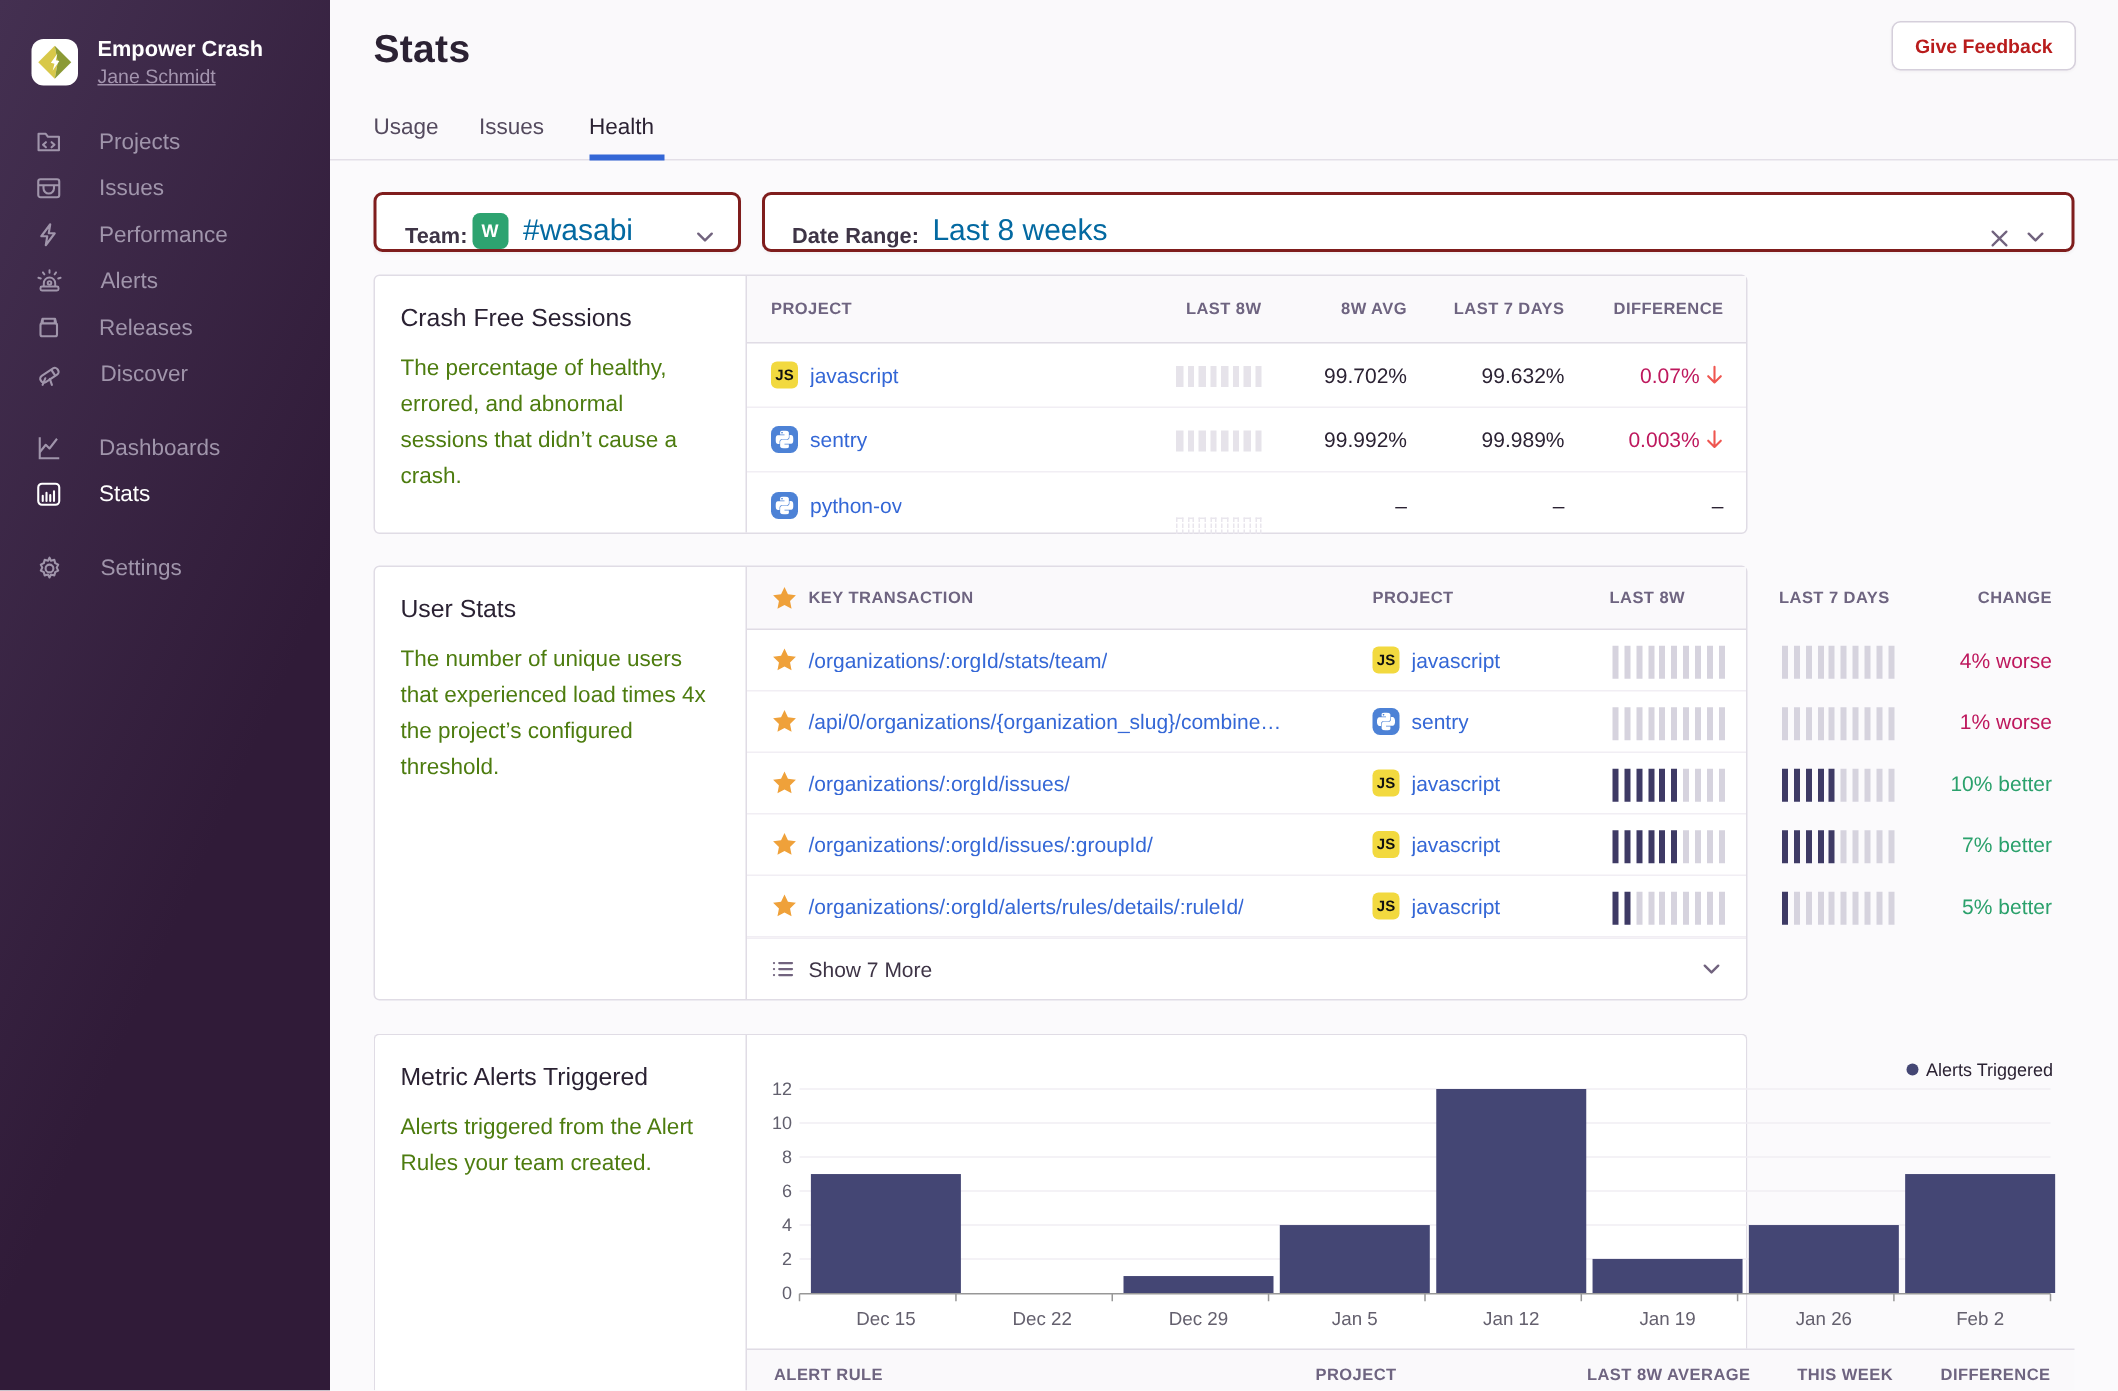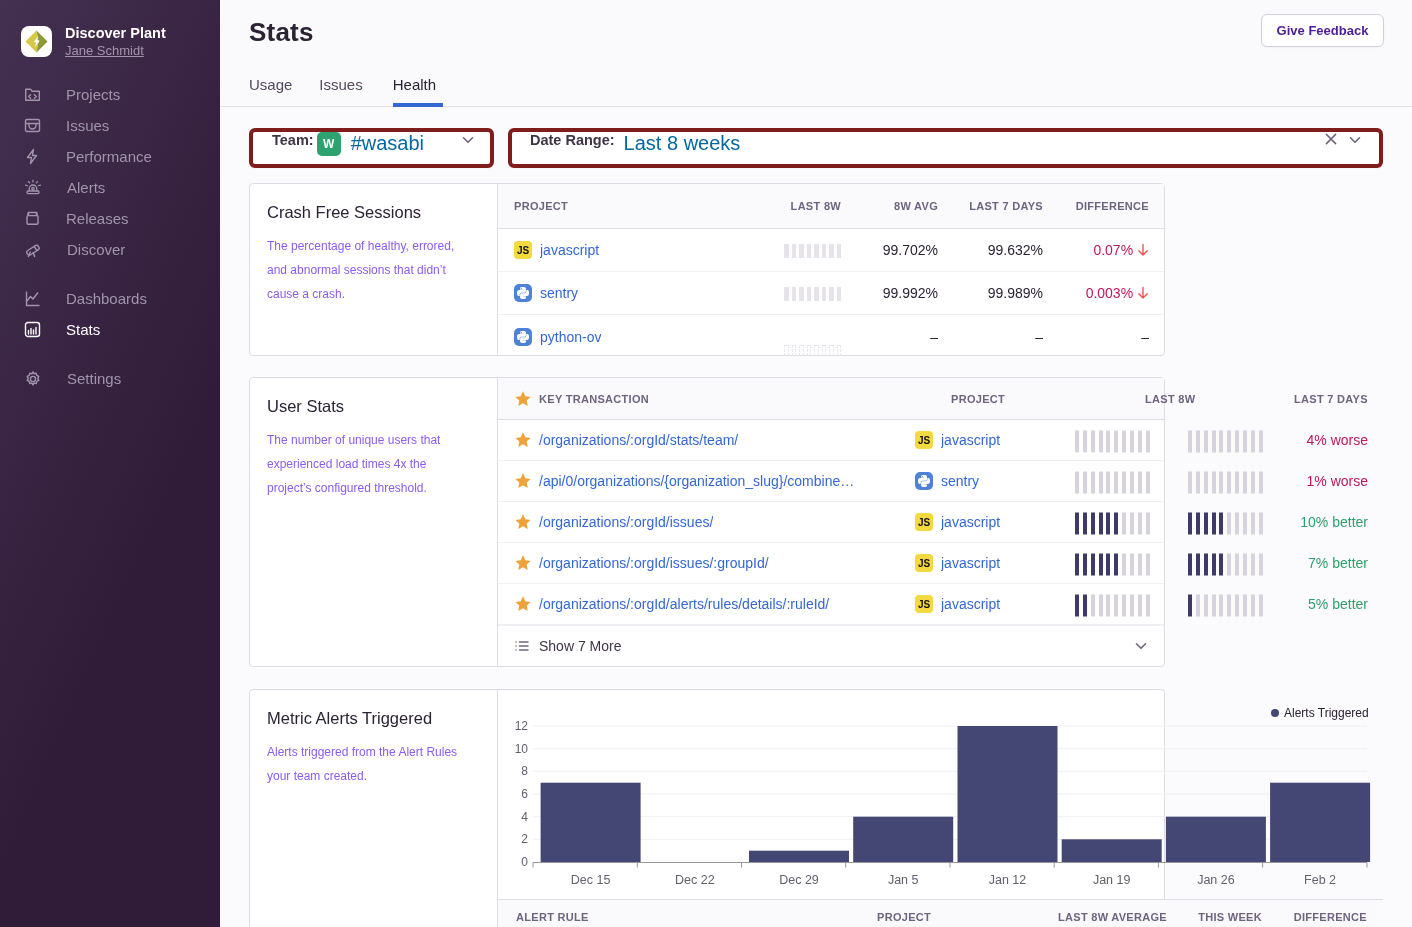--- a/index.html
+++ b/index.html
@@ -16,43 +16,43 @@
 .orgname .n2 { color:#a394ae; font-size:13px; line-height:17px;text-decoration:underline; }
 .nav { position:absolute; left:0; top:79px; width:220px; }
 .nav .item { height:31px; display:flex; align-items:center; padding-left:24px; color:#a095ab; font-size:15px; }
 .nav .item svg { margin-right:25px; flex:none; }
 .nav .item.active { color:#fff; }
 .nav .gap { height:18px; }
 
 
 .header { position:absolute; left:220px; top:0; width:1192px; height:107px; background:#faf9fb; border-bottom:1px solid #e3dfe7; }
 .header h1 { position:absolute; left:29px; top:17px; font-size:26px; font-weight:bold; color:#2b2233; letter-spacing:0.2px; }
-.feedback { position:absolute; left:1041px; top:14px; width:123px; height:33px; background:#fff; border:1px solid #d5cfdb; border-radius:6px; font-size:13px; font-weight:bold; color:#4c1d95; display:flex; align-items:center; justify-content:center; box-shadow:0 1px 2px rgba(43,34,51,0.04); }
+.feedback { position:absolute; left:1041px; top:14px; width:123px; height:33px; background:#fff; border:1px solid #d5cfdb; border-radius:6px; font-size:13px; font-weight:bold; color:#b91c1c; display:flex; align-items:center; justify-content:center; box-shadow:0 1px 2px rgba(43,34,51,0.04); }
 .tabs { position:absolute; left:29px; top:76px; display:flex; }
 .tab { font-size:15px; color:#544a5e; margin-right:27px; padding-bottom:10px; position:relative; }
 .tab.active { color:#2b2233; }
 .tab.active::after { content:""; position:absolute; left:0; bottom:-4px; width:50px; height:4px; background:#3467d6; }
 .tab:nth-child(2) { margin-right:30px; }
 
 
 .content { position:absolute; left:220px; top:107px; width:1192px; height:820px; }
 
 .filters { position:absolute; left:29px; top:21px; display:flex; }
-.select { height:40px; background:#fff; border:4px solid #7f1d1d; border-radius:6px; display:flex; align-items:flex-start; box-shadow:0 1px 2px rgba(43,34,51,0.04); }
+.select { height:40px; background:#fff; border:2px solid #7f1d1d; border-radius:6px; display:flex; align-items:flex-end; box-shadow:0 1px 2px rgba(43,34,51,0.04); }
 .sel-team { width:245px; margin-right:14px; padding:0 14px 0 19px; }
 .sel-date { width:875px; padding:0 16px 0 18px; }
 .sel-label { font-size:14.5px; font-weight:bold; color:#3e3446; }
 .wbadge { width:24px; height:24px; border-radius:5px; background:#2da370; color:#fff; font-size:12px; font-weight:bold; display:flex; align-items:center; justify-content:center; margin:0 10px 0 3px; }
 .sel-val { font-size:20px; color:#0369a1; }
 .spacer { flex:1; }
 
 .panel { position:absolute; left:29px; width:916px; background:#fff; border:1px solid #e0dce5; border-radius:4px; display:flex; }
 .pleft { width:248px; flex:none; border-right:1px solid #e0dce5; padding:19px 24px 0 17px; }
 .pleft h2 { font-size:16.5px; font-weight:normal; color:#2b2233; margin-bottom:12px; }
-.pleft p { font-size:12px; color:#8b5cf6; line-height:24px;margin-top:12px; }
+.pleft p { font-size:15px; color:#4d7c0f; line-height:24px;margin-top:12px; }
 .pright { flex:1; min-width:0; position:relative; }
 
 .thead { background:#faf9fb; border-bottom:1px solid #e0dce5; display:grid; align-items:center; font-size:11px; font-weight:bold; color:#6e6480; letter-spacing:0.3px; }
 .trow { display:grid; align-items:center; border-bottom:1px solid #f1eef4; font-size:14px; }
 .trow:last-child { border-bottom:none; }
 .r { text-align:right; }
 .num { color:#2b2233; }
 .red { color:#be185d; }
 .green { color:#2ba16c; }
 .link { color:#3467d6; white-space:nowrap; overflow:hidden; }
@@ -64,21 +64,21 @@
 .p1 { top:76px; height:173px; }
 .p1 .thead { height:45px; grid-template-columns:1fr 100px 97px 105px 106px; padding:0 15px 0 16px; }
 .p1 .trow { height:43px; grid-template-columns:1fr 100px 97px 105px 106px; padding:0 15px 0 16px; }
 .spark8 { display:inline-flex; align-items:flex-end; height:14px; transform:translateY(2px); }
 .spark8 i { display:block; width:4.5px; height:14px; background:#e6e3ea; margin-left:3px; }
 .spark8.ghost { transform:translateY(14px); }
 .spark8.ghost i { height:11px; background:transparent; border:1px dashed #e9e6ed; border-bottom:none; }
 
 
 .p2 { top:270px; height:290px; }
-.p2 .thead { height:42px; grid-template-columns:401px 158px 113px 79px 103px; padding:0 15px 0 16px;gap:36px; }
+.p2 .thead { height:42px; grid-template-columns:401px 158px 113px 79px 103px; padding:0 15px 0 16px; }
 .p2 .trow { height:41px; grid-template-columns:401px 158px 113px 79px 103px; padding:0 15px 0 16px; }
 .star { flex:none; margin-right:7px; }
 .spark10 { display:inline-flex; align-items:flex-end; height:22px; transform:translateY(2.5px); margin-left:2px; }
 .spark10 i { display:block; width:4px; height:22px; background:#d6d3de; margin-right:3.85px; }
 .spark10 i.d { background:#3e3a65; }
 .showmore { height:41px; display:flex; align-items:center; padding:0 15px 0 16px; font-size:14px; color:#3e3446; border-top:1px solid #f1eef4; }
 
 
 .p3 { top:582px; height:238px; border-bottom:none; border-radius:4px 4px 0 0; }
 .p3 .pleft { border-right:1px solid #e0dce5; }
@@ -90,21 +90,21 @@
 <div class="sidebar">
   <div class="orgrow">
     <div class="orglogo">
       <svg width="25" height="25" viewBox="0 0 25 25">
         <path d="M12.5 1.5 L1.5 12.5 L12.5 23.5 L14.5 12.5 Z" fill="#d8c84a"></path>
         <path d="M12.5 1.5 L23.5 12.5 L12.5 23.5 L14.5 12.5 Z" fill="#8b9a35"></path>
         <path d="M14.2 6.8 L9.9 12.9 L12.3 13.5 L11.1 18.1 L15.6 11.7 L13.2 11.1 Z" fill="#fff"></path>
       </svg>
     </div>
     <div class="orgname">
-        <div class="n1">Discover Plant</div>
+        <div class="n1">Empower Crash</div>
         <div class="n2">Jane Schmidt</div>
       </div>
   </div>
   <div class="nav">
     <div class="item"><svg width="17" height="17" viewBox="0 0 17 17" fill="none" stroke="#a095ab" stroke-width="1.4">
           <path d="M1.7 14.2 V3.2 h4.8 l1.5 2 h7.3 v9 z" stroke-linejoin="round"></path>
           <path d="M6.6 8.8 l-1.9 1.7 1.9 1.7 M10.4 8.8 l1.9 1.7 -1.9 1.7" stroke-linecap="round" stroke-linejoin="round"></path>
         </svg>Projects</div>
     <div class="item"><svg width="17" height="17" viewBox="0 0 17 17" fill="none" stroke="#a095ab" stroke-width="1.4">
           <rect x="1.5" y="2.5" width="14" height="12" rx="1.5"></rect>

